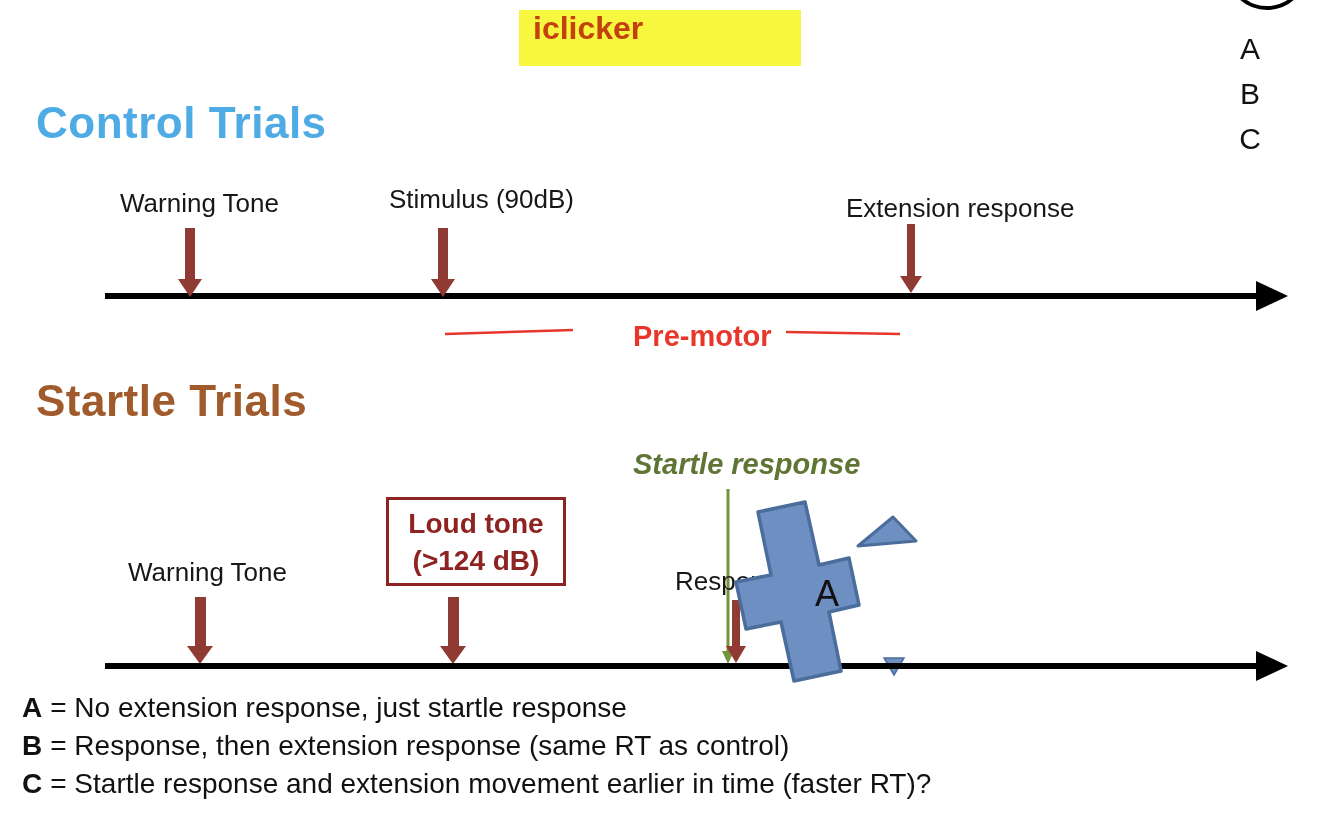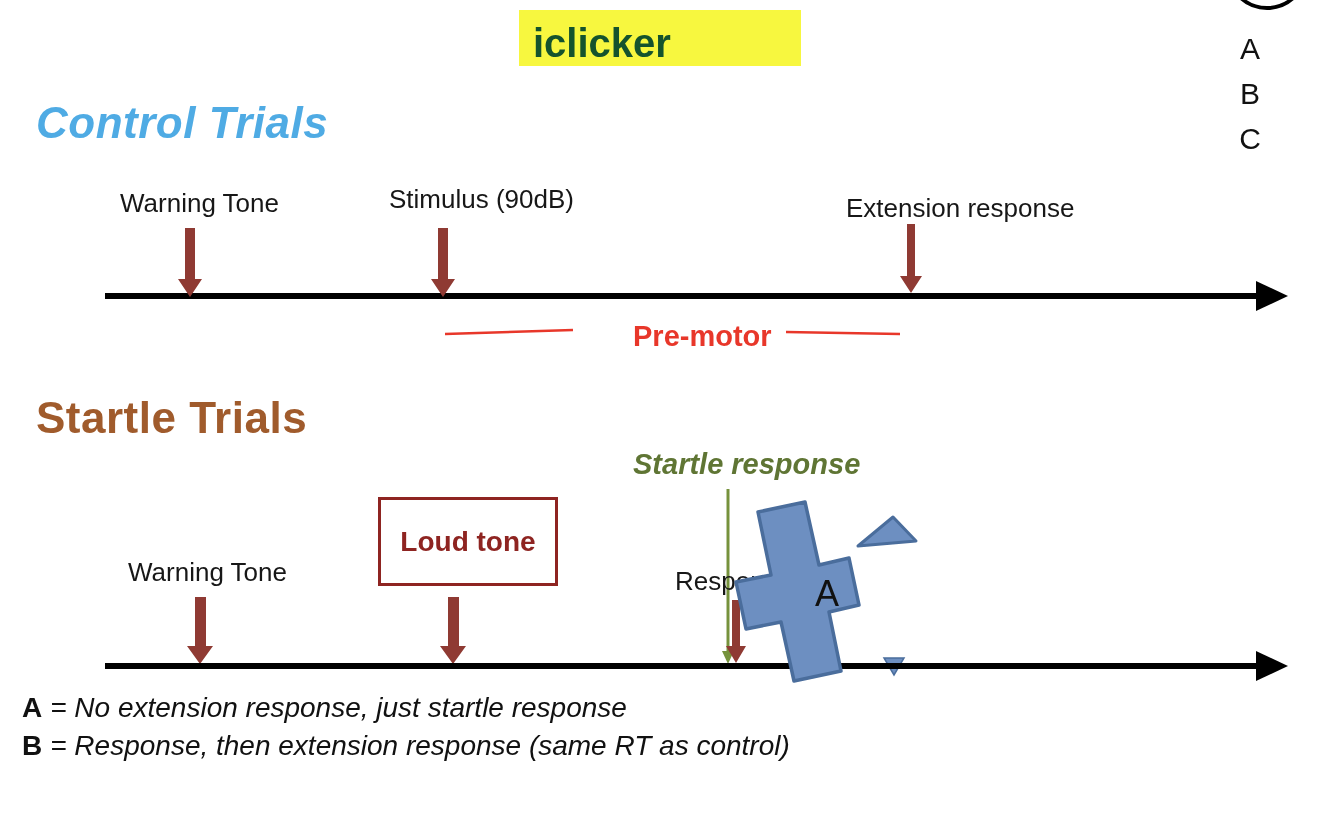--- a/index.html
+++ b/index.html
@@ -10,29 +10,29 @@
     height: 821px;
     background: #ffffff;
     overflow: hidden;
     font-family: "Liberation Sans", sans-serif;
     color: #1a1a1a;
   }
   .abs { position: absolute; }
   svg.layer { position: absolute; left: 0; top: 0; pointer-events: none; }
   .banner {
     background: #f7f73f;
-    font-size: 40px;
+    font-size: 32px;
     font-weight: bold;
-    color: #14532d;
+    color: #c2410c;
     display: flex;
-    align-items: flex-end;
+    align-items: flex-start;
     padding-left: 14px;
   }
   .heading { font-size: 44px; font-weight: 600; letter-spacing: 0.5px; }
-  .heading.control { color: #4fabe4; font-style: italic; }
+  .heading.control { color: #4fabe4; }
   .heading.startle { color: #a05b2c; }
   .event-label { font-size: 26px; color: #171717; white-space: nowrap; }
   .premotor {
     color: #e8372a;
     font-size: 29px;
     font-weight: bold;
     line-height: 40px;
     white-space: nowrap;
   }
   .startle-response-label {
@@ -49,21 +49,21 @@
     font-weight: 600;
     text-align: center;
     line-height: 37px;
     display: flex;
     flex-direction: column;
     justify-content: center;
   }
   .answer-letter { font-size: 30px; color: #111; text-align: center; width: 34px; }
   .legend-line { font-size: 28px; color: #111; white-space: nowrap; }
   .legend-line .key { font-weight: bold; }
-  .legend-line .txt { margin-left: 8px; font-style: italic; }
+  .legend-line .txt { margin-left: 8px; }
   .overlay-letter { font-size: 36px; color: #111; font-weight: 400; }
 </style>
 </head>
 <body>
 
 <div id="slide">
 
   <svg class="layer" width="1334" height="821" viewBox="0 0 1334 821">
 
     <ellipse cx="1267" cy="-24" rx="36" ry="32" fill="none" stroke="#000" stroke-width="4"></ellipse>
@@ -102,39 +102,43 @@
   <div class="abs heading control" style="left:36px; top:98px;">Control Trials</div>
 
   <div class="abs event-label" style="left:120px; top:188px;">Warning Tone</div>
   <div class="abs event-label" style="left:389px; top:184px;">Stimulus (90dB)</div>
   <div class="abs event-label" style="left:846px; top:193px;">Extension response</div>
 
   <div class="abs premotor" style="left:587px; top:316px;margin-left:46px;">
     <div>Pre-motor</div>
   </div>
 
-  <div class="abs heading startle" style="left:36px; top:393px;">Startle Trials</div>
+  <div class="abs heading startle" style="left:36px; top:376px;">Startle Trials</div>
 
   <div class="abs startle-response-label" style="left:633px; top:448px;">Startle response</div>
 
-  <div class="abs loudtone-box" style="left:378px; top:497px; width:180px; height:89px;">
+  <div class="abs loudtone-box" style="left:386px; top:497px; width:180px; height:89px;">
     <div>Loud tone</div>
+    <div>(&gt;124 dB)</div>
   </div>
 
   <div class="abs event-label" style="left:128px; top:557px;">Warning Tone</div>
 
   <div class="abs event-label" style="left:675px; top:566px;">Response</div>
 
   <svg class="layer" width="1334" height="821" viewBox="0 0 1334 821">
     <polygon points="758,512 805,502 819,565 849,558 859,605 829,612 841,671 794,681 781,622 746,629 736,582 771,575" fill="#6d8fc1" stroke="#4a6d9c" stroke-width="3.5" stroke-linejoin="round"></polygon>
     <polygon points="858,546 893,517 916,541" fill="#6d8fc1" stroke="#4a6d9c" stroke-width="3" stroke-linejoin="round"></polygon>
   </svg>
 
   <div class="abs overlay-letter" style="left:815px; top:573px;">A</div>
 
   <div class="abs legend-line" style="left:22px; top:692px;">
     <span class="key">A</span><span class="txt">= No extension response, just startle response</span>
   </div>
   <div class="abs legend-line" style="left:22px; top:730px;">
     <span class="key">B</span><span class="txt">= Response, then extension response (same RT as control)</span>
   </div>
+  <div class="abs legend-line" style="left:22px; top:768px;">
+    <span class="key">C</span><span class="txt">= Startle response and extension movement earlier in time (faster RT)?</span>
+  </div>
 
 </div>
 
 </body></html>

